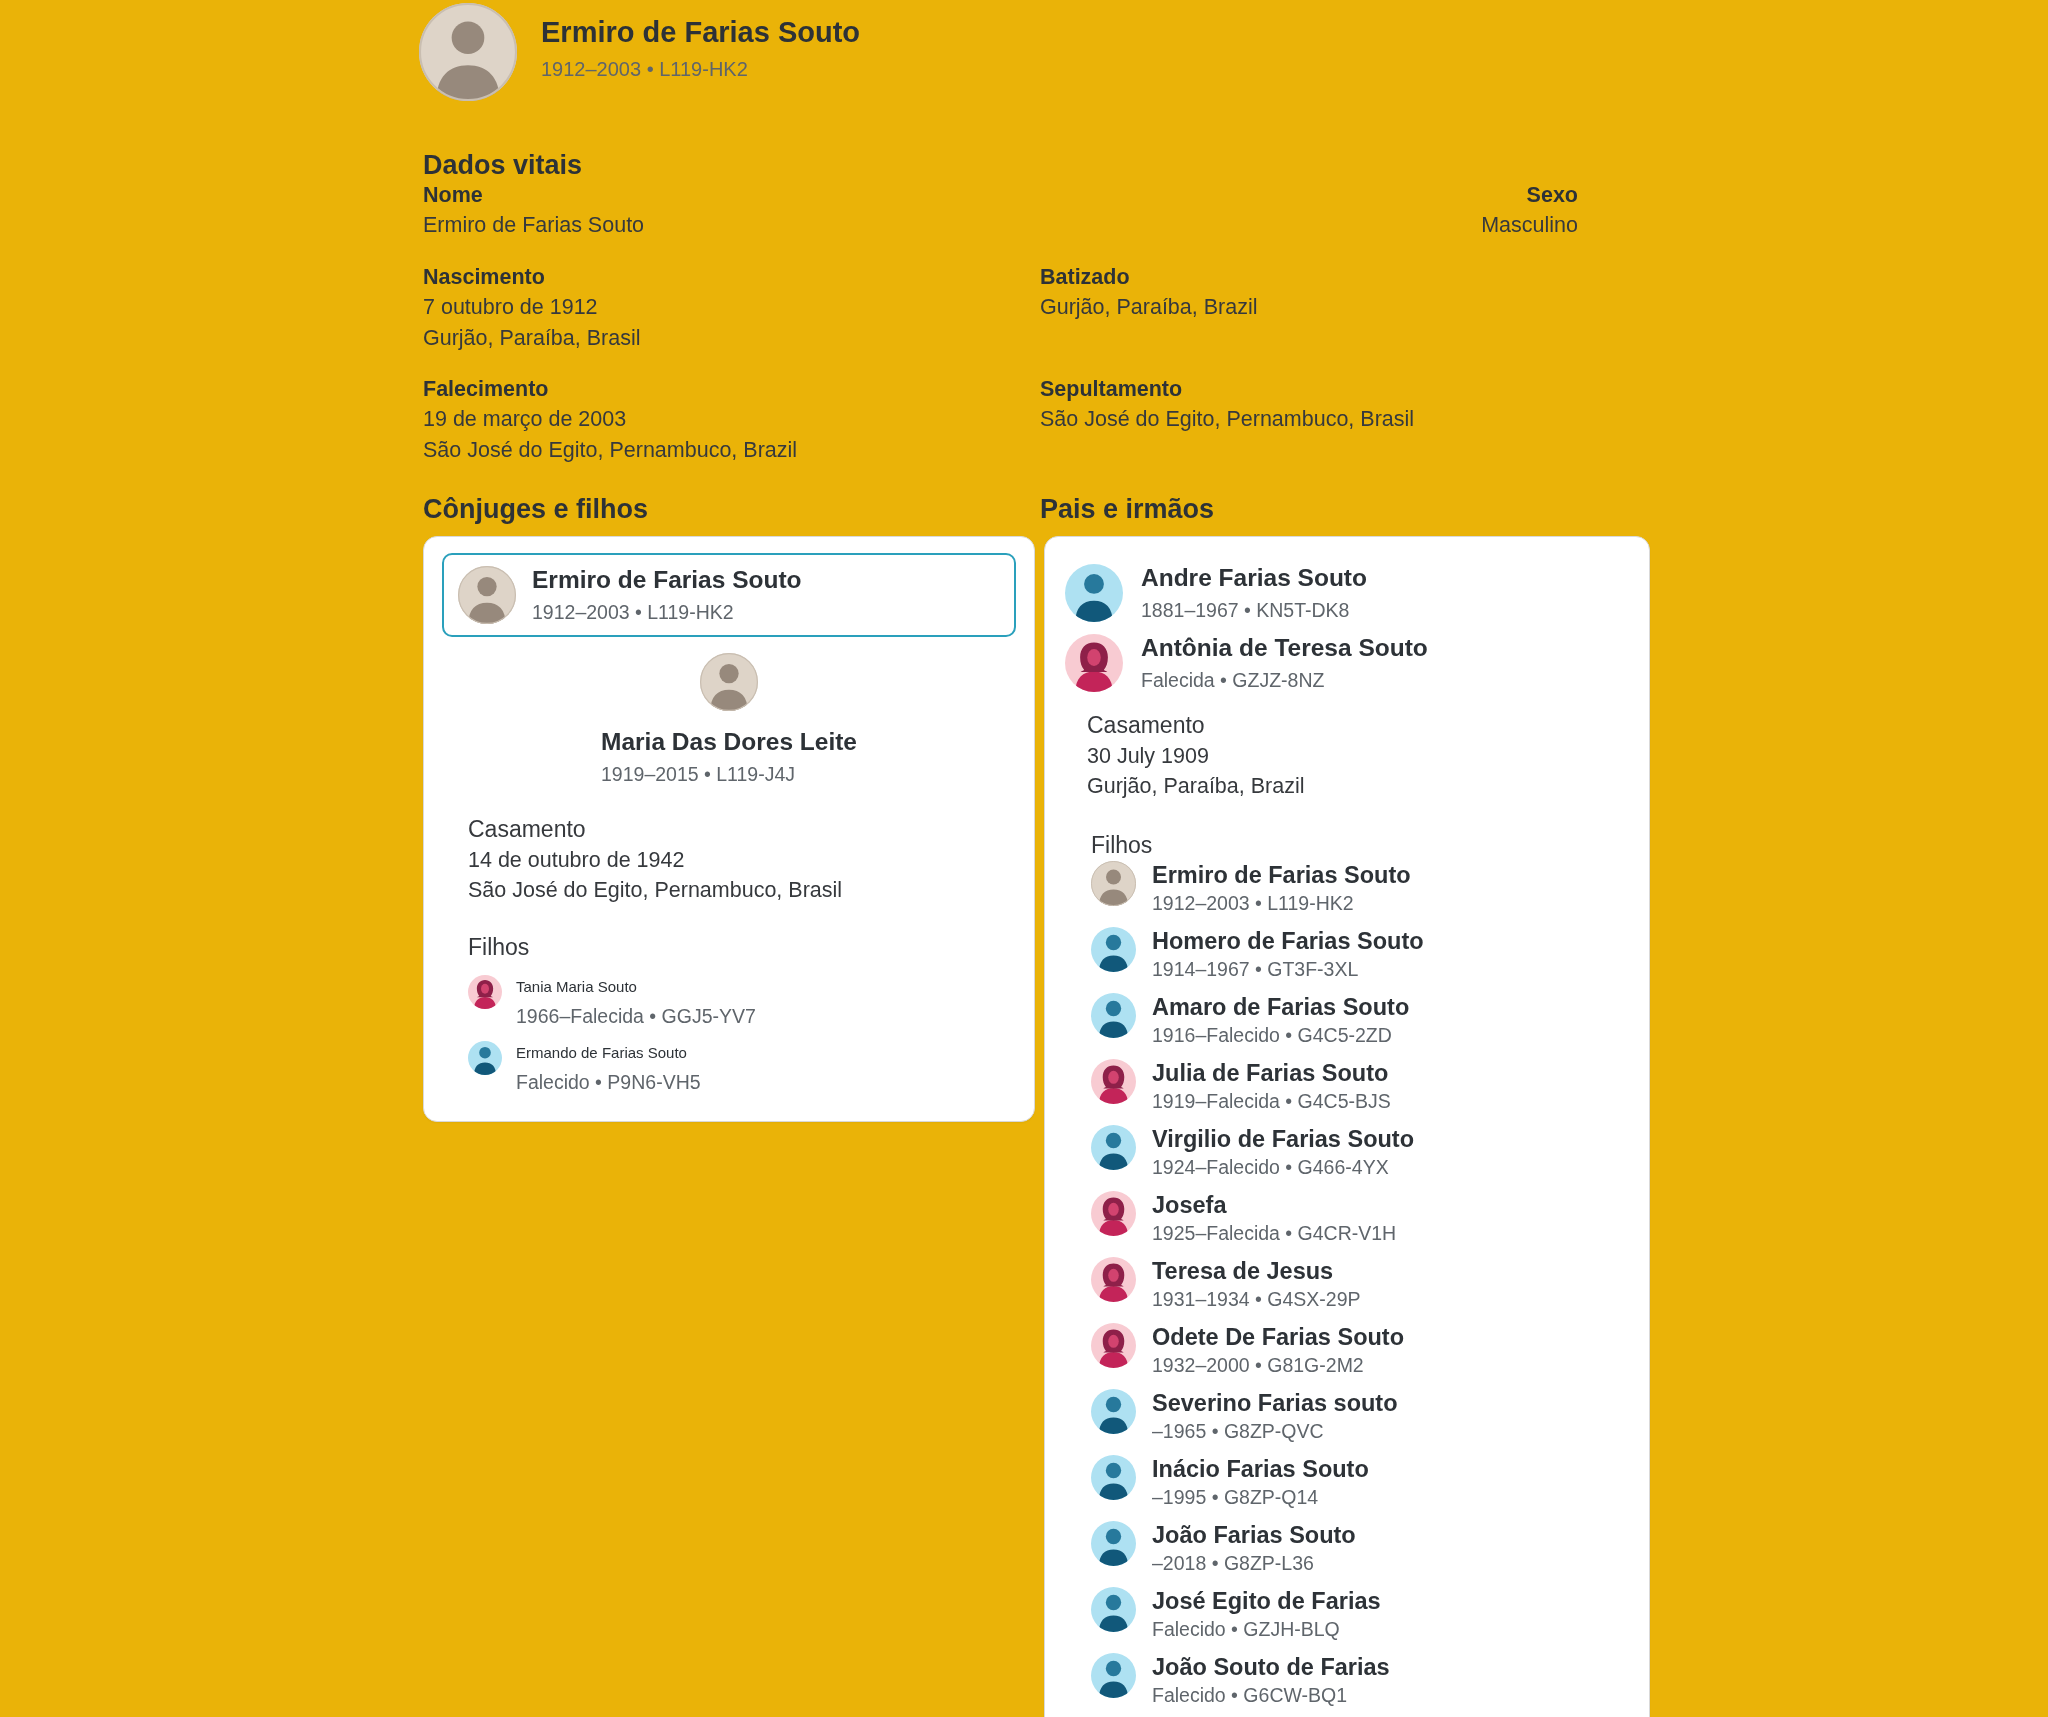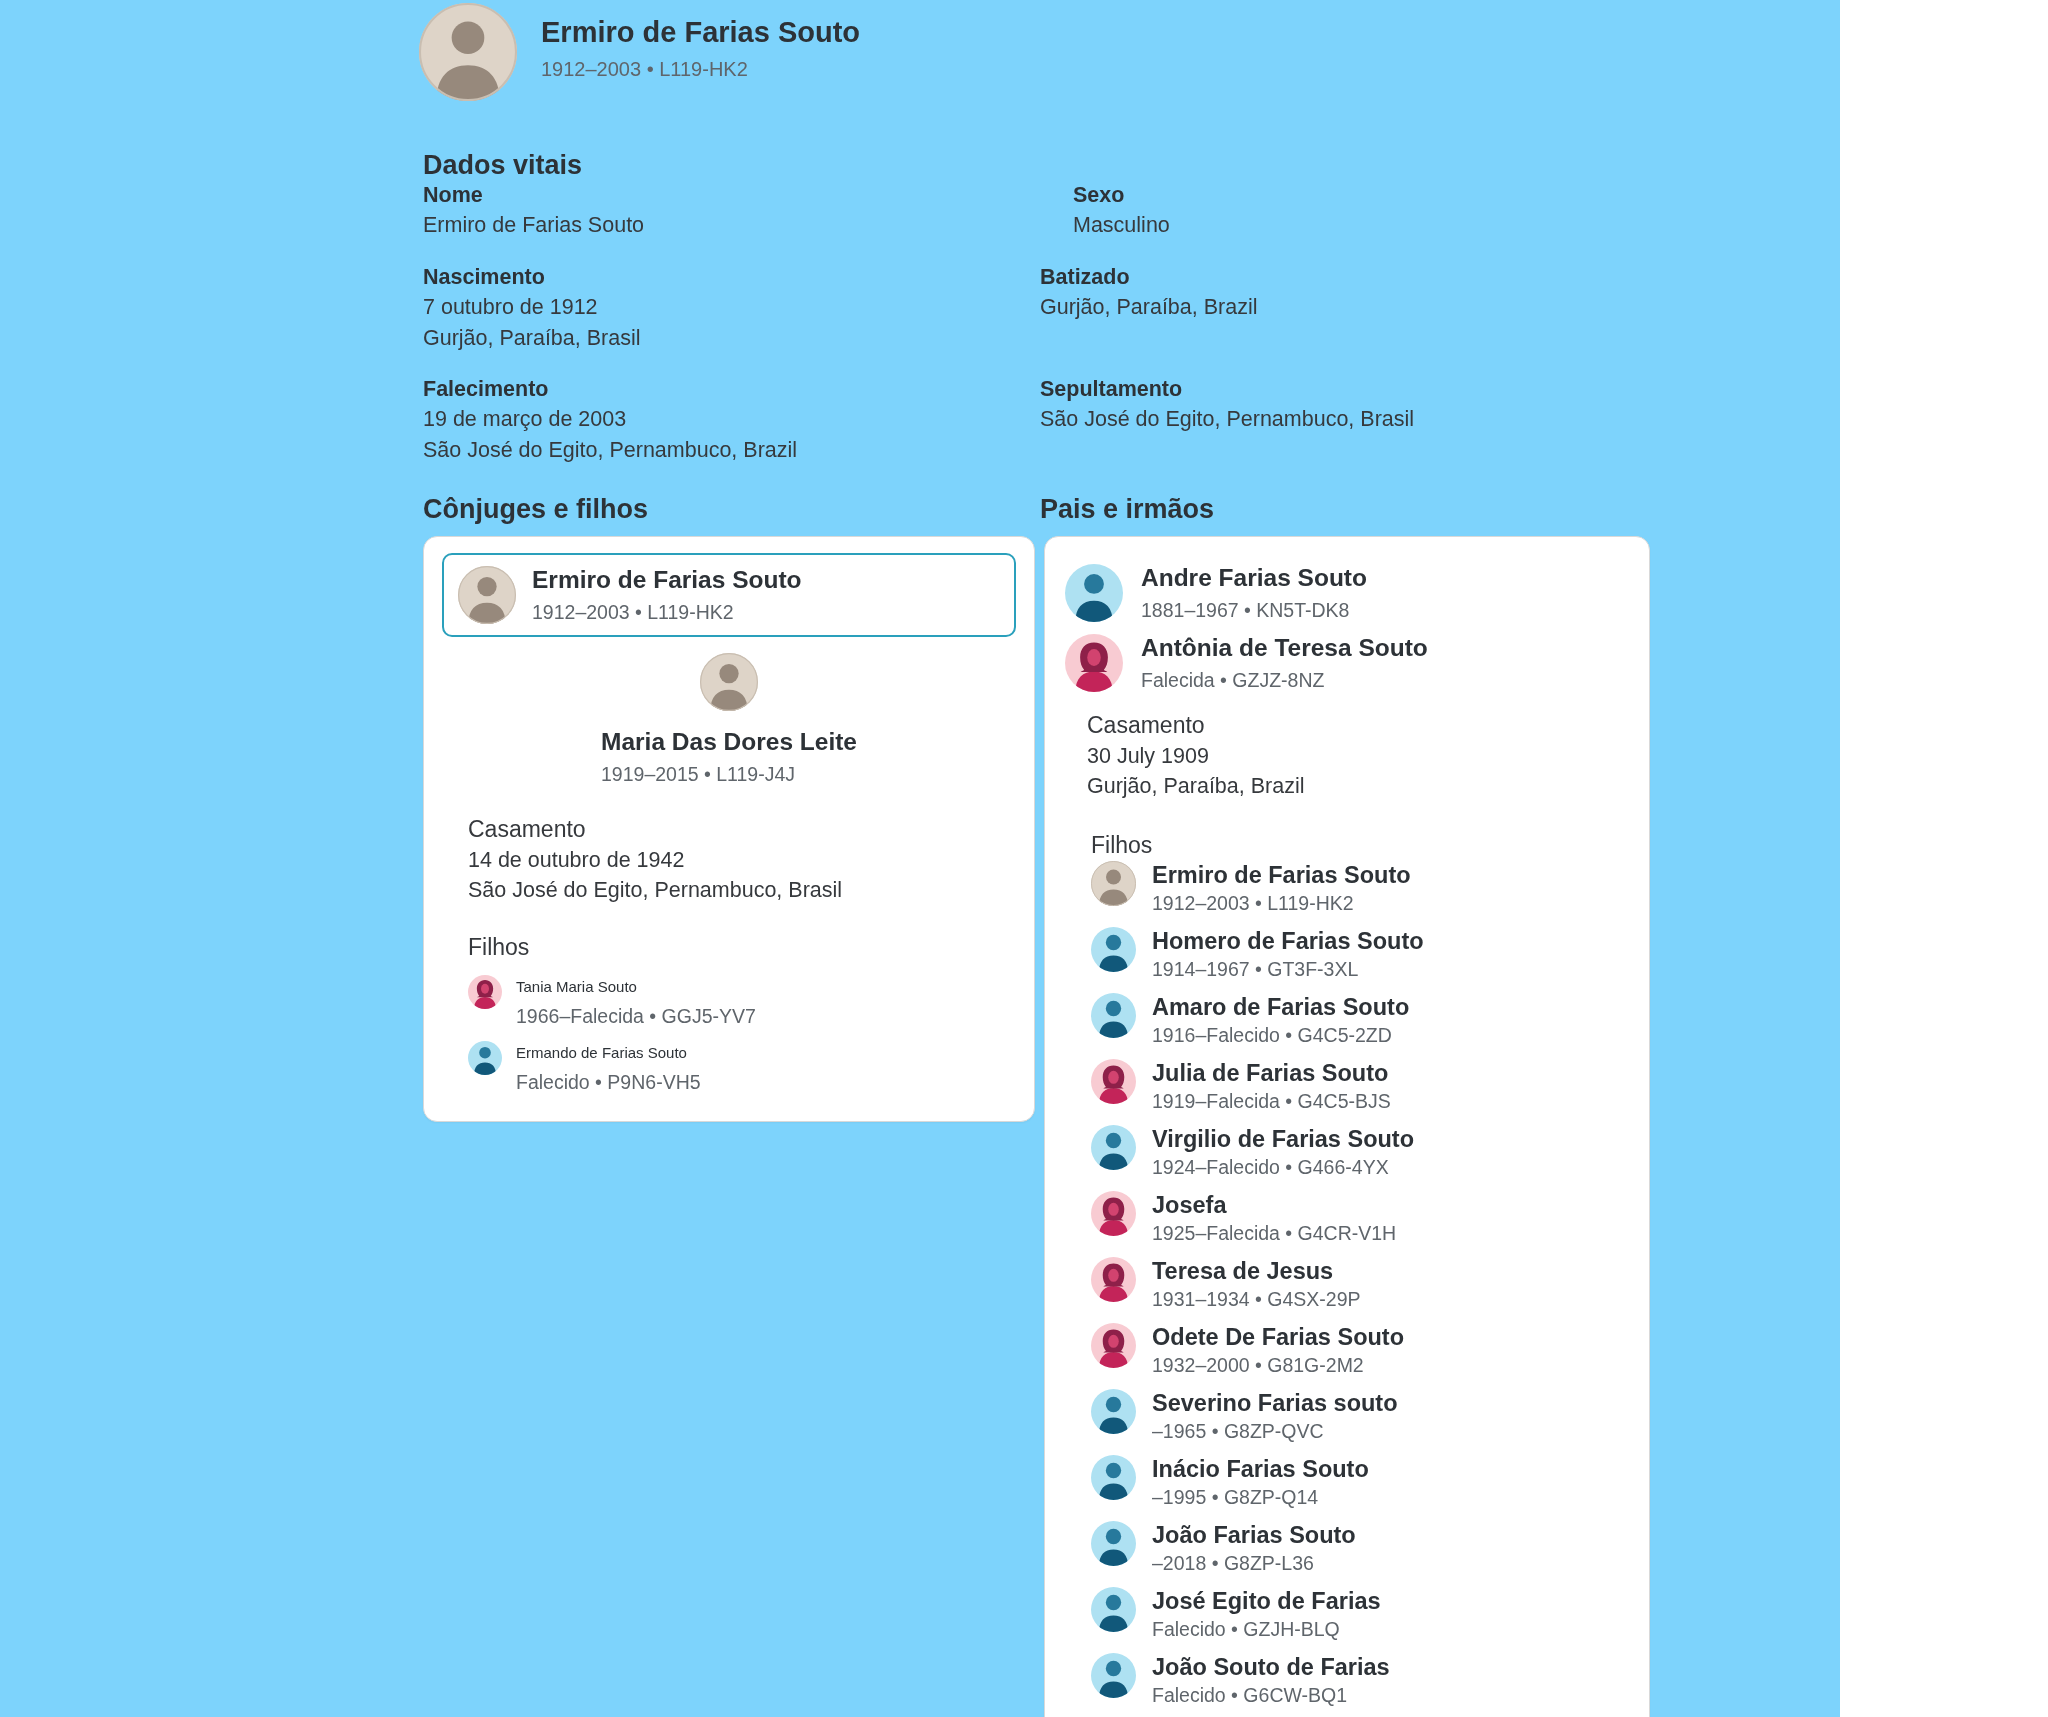--- a/index.html
+++ b/index.html
@@ -6,21 +6,21 @@
     --text-dark:#2d3237;
     --text-body:#36393d;
     --text-gray:#5f656b;
     --card-border:#d9d9d9;
     --accent-teal:#2aa0bc;
     --male-bg:#aee1f2; --male-head:#27799c; --male-body:#11587a;
     --female-bg:#f8cbd2; --female-hair:#8e2049; --female-face:#d2436f; --female-body:#c32459;
   }
   *{margin:0;padding:0;box-sizing:border-box;}
   body{background:#fff;font-family:"Liberation Sans","DejaVu Sans",sans-serif;}
-  .page{position:relative;width:1840px;height:1717px;background:#7dd3fc;overflow:hidden;}
+  .page{position:relative;width:2048px;height:1717px;background:#eab308;overflow:hidden;}
 
   .pic98{width:98px;height:98px;flex:0 0 98px;}
   .pic58{width:58px;height:58px;flex:0 0 58px;}
   .pic45{width:45px;height:45px;flex:0 0 45px;}
   .pic34{width:34px;height:34px;flex:0 0 34px;margin-top:2px;}
 
   .hdr{position:absolute;left:419px;top:3px;display:flex;gap:24px;align-items:flex-start;}
   .hdr-name{font-size:29px;font-weight:700;color:var(--text-dark);margin-top:12px;line-height:34px;}
   .hdr-sub{font-size:20px;color:var(--text-gray);margin-top:9px;}
 
@@ -112,21 +112,21 @@
     <div class="vlabel">Nascimento</div>
     <div class="vval">7 outubro de 1912</div>
     <div class="vval">Gurjão, Paraíba, Brasil</div>
   </div>
   <div class="vgroup" style="left:423px;top:374px;">
     <div class="vlabel">Falecimento</div>
     <div class="vval">19 de março de 2003</div>
     <div class="vval">São José do Egito, Pernambuco, Brazil</div>
   </div>
 
-  <div class="vgroup" style="left:1073px;top:180px;">
+  <div class="vgroup" style="left:998px;top:180px;text-align:right;">
     <div class="vlabel">Sexo</div>
     <div class="vval">Masculino</div>
   </div>
   <div class="vgroup" style="left:1040px;top:262px;">
     <div class="vlabel">Batizado</div>
     <div class="vval">Gurjão, Paraíba, Brazil</div>
   </div>
   <div class="vgroup" style="left:1040px;top:374px;">
     <div class="vlabel">Sepultamento</div>
     <div class="vval">São José do Egito, Pernambuco, Brasil</div>

